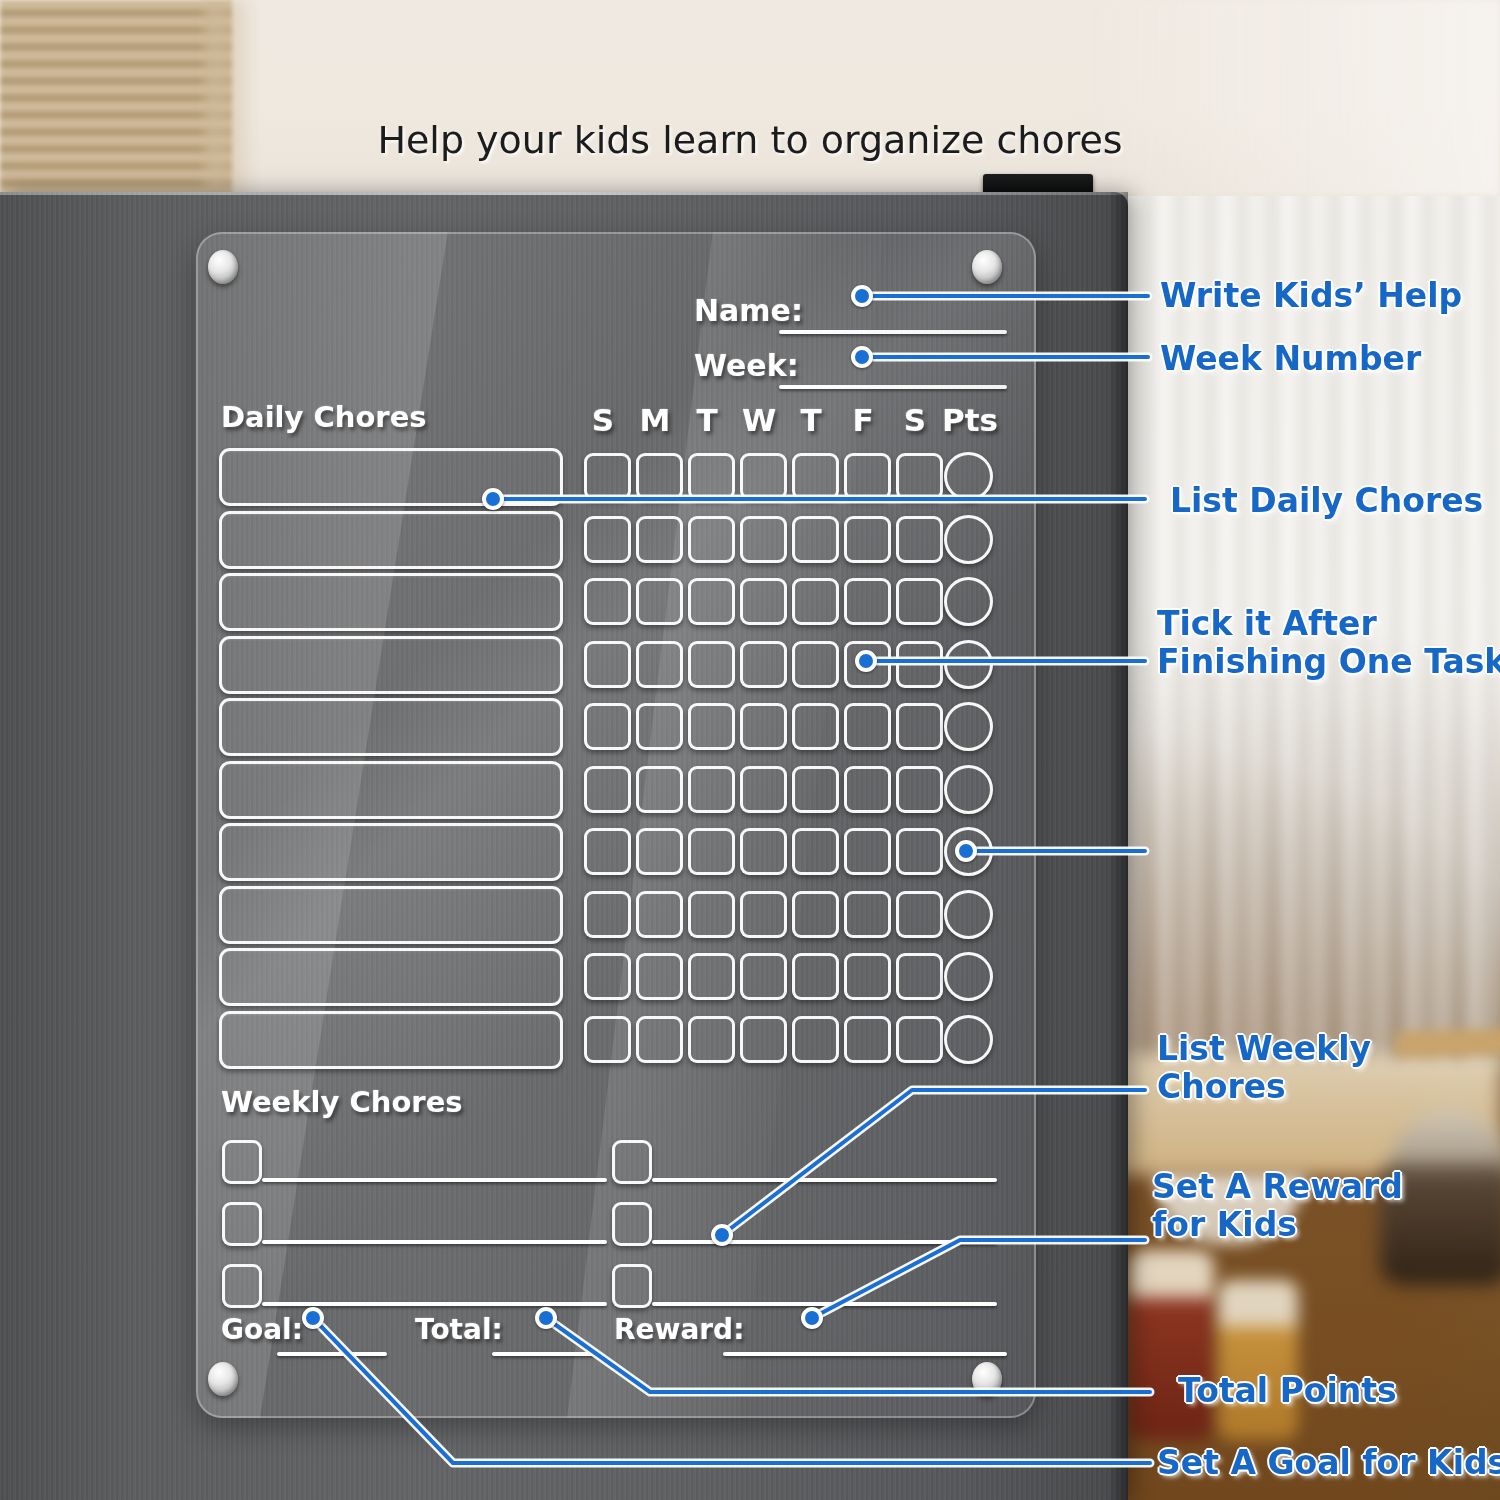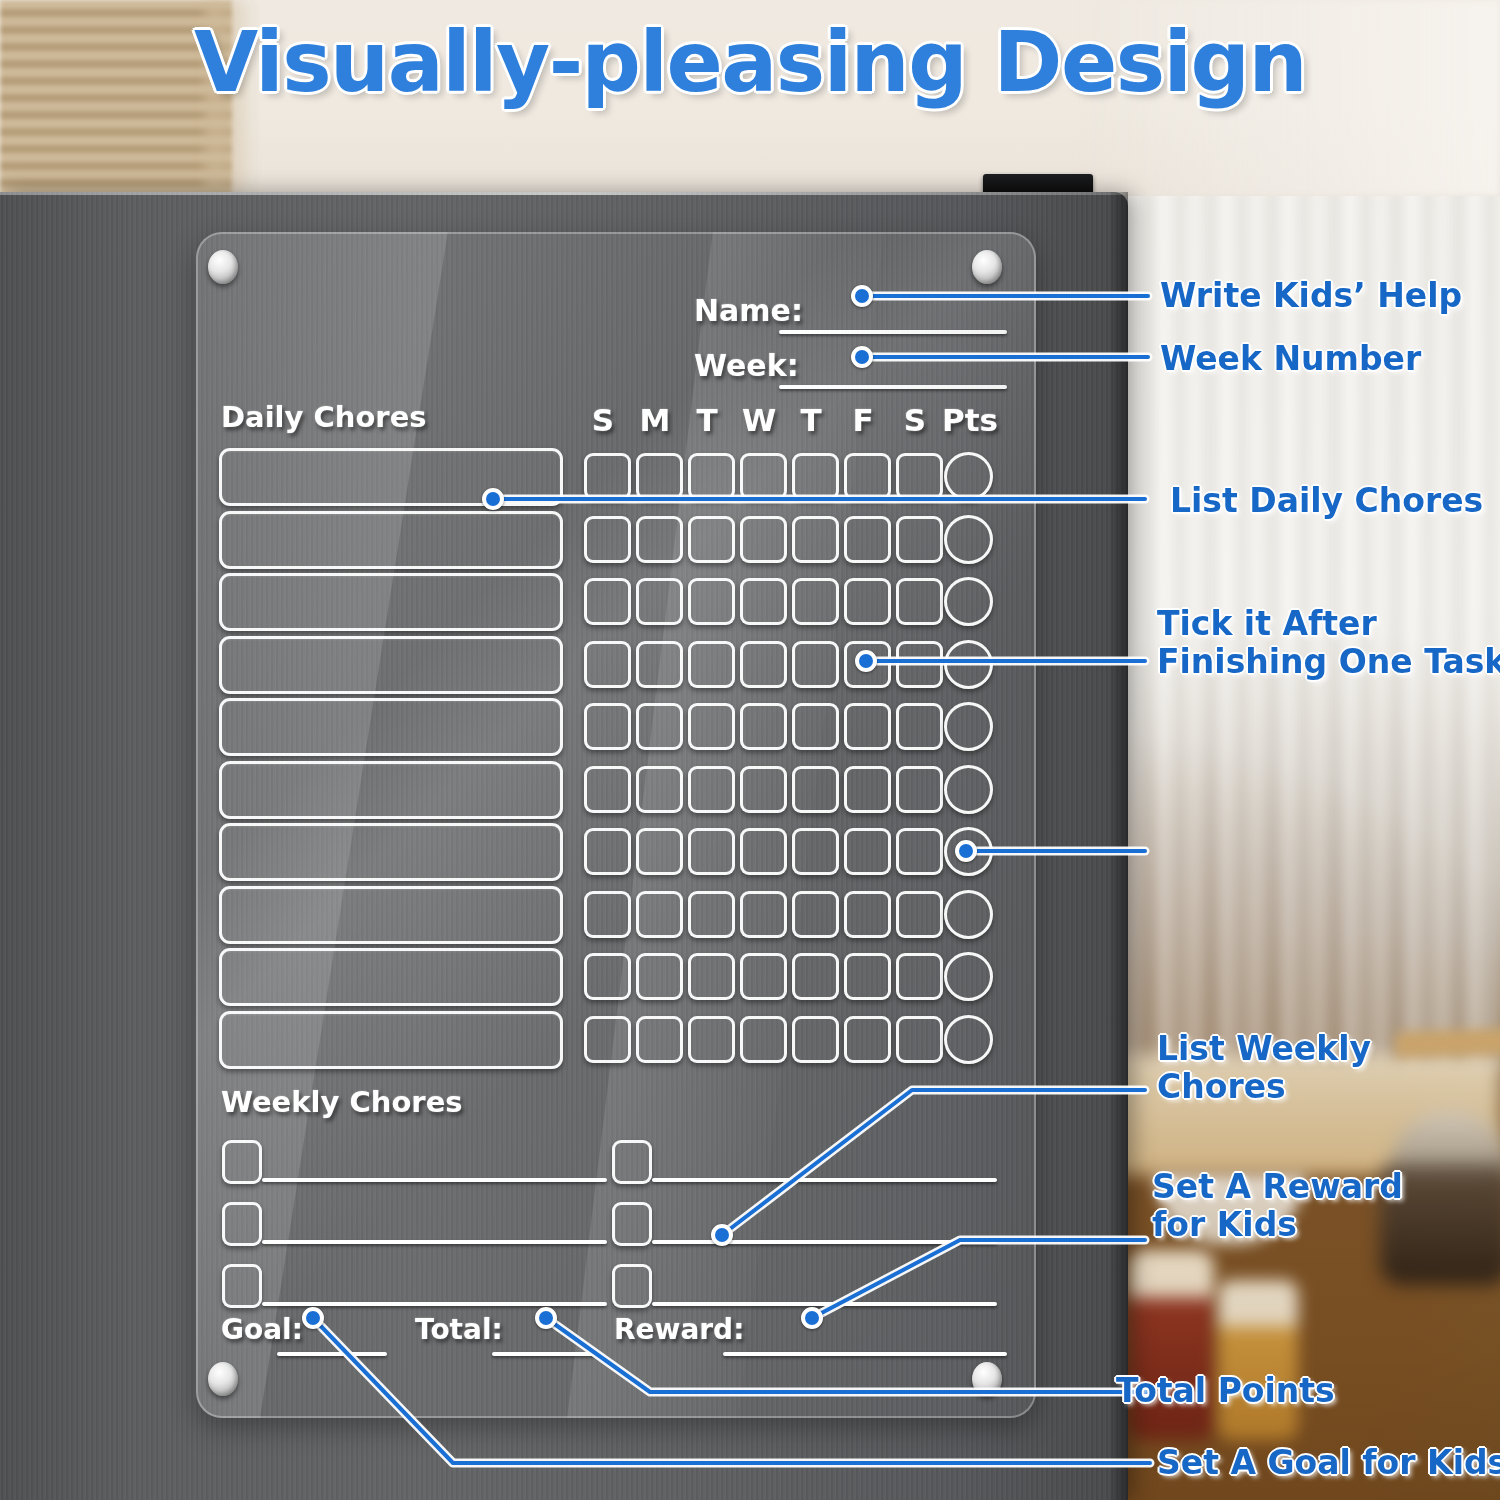--- a/index.html
+++ b/index.html
@@ -303,21 +303,21 @@
   <div class="bg-dome"></div>
   <div class="bg-bowl"></div>
   <div class="bg-pot"></div>
   <div class="bg-jar1"></div>
   <div class="bg-jar2"></div>
 
   <div class="header-band">
     <div class="header-blind"></div>
     <div class="header-wall-r"></div>
   </div>
-  <div class="title-main">Visually-pleasing Design</div>
+  <div class="title-sub">Help your kids learn to organize chores</div>
 
   <div class="fridge-handle"></div>
   <div class="fridge">
     <div class="fridge-edge-r"></div>
   </div>
 
   <div class="board">
     <div class="board-sheen"></div>
     <div class="board-sheen2"></div>
   </div>
@@ -495,17 +495,17 @@
     <div class="dot" style="left:801px;top:1307px;"></div>
     <div class="dot" style="left:535px;top:1307px;"></div>
     <div class="dot" style="left:302px;top:1307px;"></div>
 
     <div class="callout-text" style="left:1160px;top:277px;">Write Kids’ Help</div>
     <div class="callout-text" style="left:1170px;top:482px;">List Daily Chores</div>
     <div class="callout-text" style="left:1160px;top:340px;">Week Number</div>
     <div class="callout-text" style="left:1157px;top:605px;">Tick it After<br>Finishing One Task</div>
     <div class="callout-text" style="left:1157px;top:1030px;">List Weekly<br>Chores</div>
     <div class="callout-text" style="left:1152px;top:1168px;">Set A Reward<br>for Kids</div>
-    <div class="callout-text" style="left:1116px;top:1372px;">Total Points</div>
+    <div class="callout-text" style="left:1178px;top:1372px;">Total Points</div>
     <div class="callout-text" style="left:1157px;top:1444px;">Set A Goal for Kids</div>
   </div>
 
 </div>
 
 </body></html>

